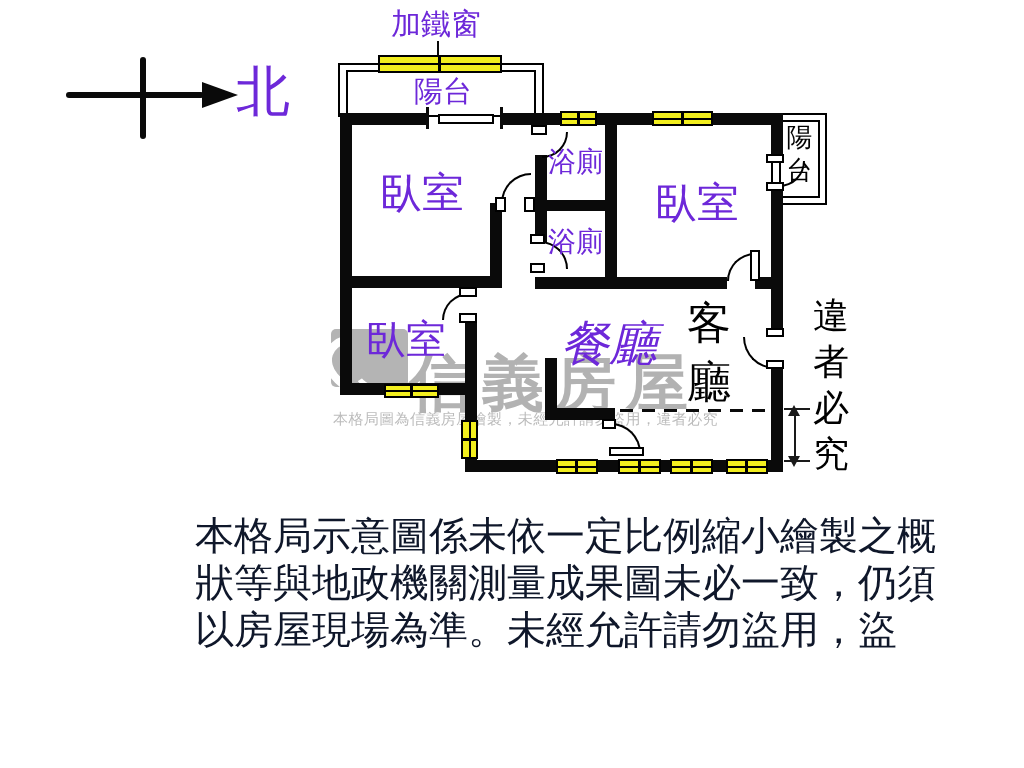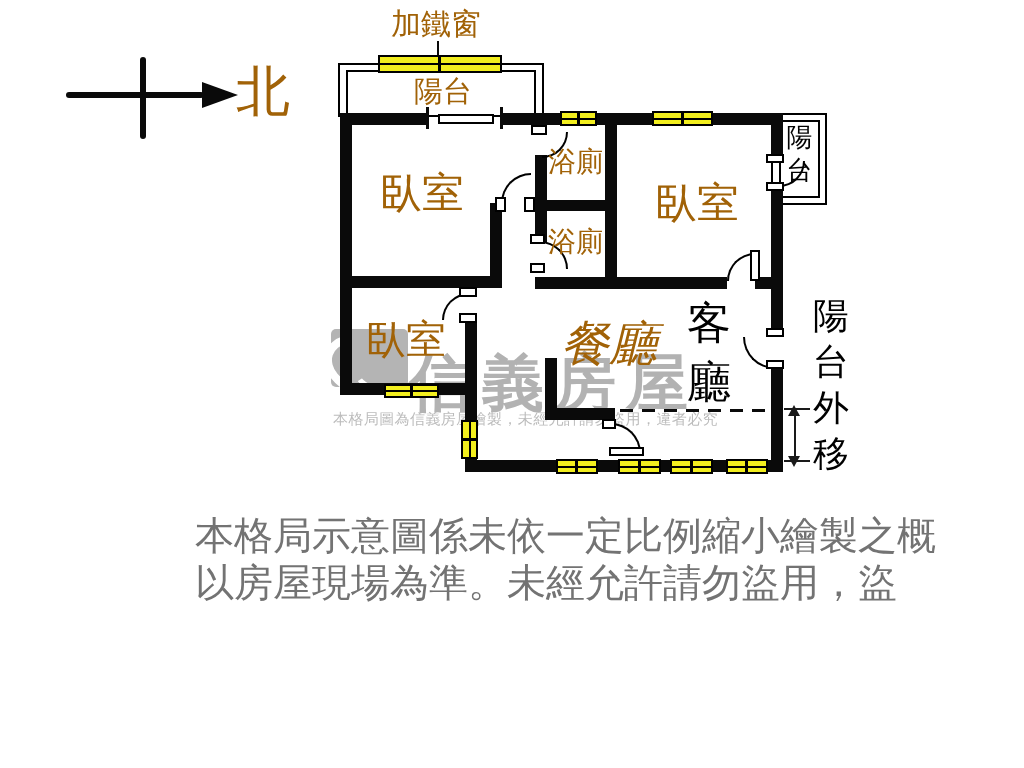--- a/index.html
+++ b/index.html
@@ -18,40 +18,40 @@
   .win-v::before{top:-1px;bottom:-1px;left:50%;margin-left:-1px;width:2px;}
   .win-v::after{left:-1px;right:-1px;top:50%;margin-top:-2px;height:3px;}
   .jamb{position:absolute;background:#fff;border:2px solid #000;box-sizing:border-box;z-index:6;}
   .arc{position:absolute;box-sizing:border-box;background:transparent;z-index:4;}
   .arc-nw{border-top:2px solid #000;border-left:2px solid #000;border-radius:100% 0 0 0;}
   .arc-ne{border-top:2px solid #000;border-right:2px solid #000;border-radius:0 100% 0 0;}
   .arc-se{border-bottom:2px solid #000;border-right:2px solid #000;border-radius:0 0 100% 0;}
   .arc-sw{border-bottom:2px solid #000;border-left:2px solid #000;border-radius:0 0 0 100%;}
   .dashed{position:absolute;z-index:3;background:repeating-linear-gradient(90deg,#0a0a0a 0 13px,transparent 13px 22px);}
   
-  .lbl{position:absolute;color:#a16207;z-index:7;white-space:nowrap;line-height:1.05;}
+  .lbl{position:absolute;color:#6d28d9;z-index:7;white-space:nowrap;line-height:1.05;}
   .vlbl{position:absolute;color:#000;z-index:7;word-break:break-all;text-align:center;}
   
   .cmp{position:absolute;background:#0a0a0a;border-radius:3px;z-index:2;}
   
   .wm{position:absolute;z-index:1;}
   .wm-logo{position:absolute;left:331px;top:329px;width:77px;height:58px;background:#b4b4b4;border-radius:5px;overflow:hidden;}
   .wm-swoosh1{position:absolute;left:-8px;top:6px;width:70px;height:46px;border:8px solid transparent;
               border-bottom-color:#fff;border-left-color:#fff;border-radius:50%;transform:rotate(18deg);}
   .wm-swoosh2{position:absolute;left:22px;top:24px;width:48px;height:30px;border:5px solid transparent;
               border-bottom-color:#fff;border-radius:50%;transform:rotate(12deg);}
   .wm-brand{position:absolute;left:410px;top:341px;font-size:62px;font-weight:bold;color:#b2b2b2;
             letter-spacing:10px;white-space:nowrap;font-family:"Liberation Serif","DejaVu Serif",serif;}
   .wm-notice{position:absolute;left:333px;top:410px;font-size:15px;color:#bcbcbc;letter-spacing:0.4px;
              white-space:nowrap;font-family:"Liberation Sans","DejaVu Sans",sans-serif;}
   
   .dim{position:absolute;background:#1a1a1a;z-index:4;}
   .tri{position:absolute;width:0;height:0;z-index:4;}
   
-  .disclaimer{position:absolute;left:195px;top:512px;width:760px;font-size:39px;line-height:47px;color:#737373;z-index:2;}
+  .disclaimer{position:absolute;left:195px;top:512px;width:760px;font-size:39px;line-height:47px;color:#0f172a;z-index:2;}
 </style>
 </head>
 <body>
 
 <div class="page">
 
   <div class="wm">
     <div class="wm-logo">
       <div class="wm-swoosh1"></div>
       <div class="wm-swoosh2"></div>
@@ -134,26 +134,27 @@
 
   <div class="lbl" style="left:414px;top:76px;font-size:29px;">陽台</div>
   <div class="lbl" style="left:380px;top:171px;font-size:42px;">臥室</div>
   <div class="lbl" style="left:655px;top:181px;font-size:42px;">臥室</div>
   <div class="lbl" style="left:366px;top:319px;font-size:40px;">臥室</div>
   <div class="lbl" style="left:548px;top:147px;font-size:28px;">浴廁</div>
   <div class="lbl" style="left:548px;top:227px;font-size:28px;">浴廁</div>
   <div class="lbl" style="left:561px;top:319px;font-size:48px;font-style:italic;">餐廳</div>
   <div class="vlbl" style="left:686px;top:294px;width:46px;font-size:44px;line-height:59px;">客廳</div>
   <div class="vlbl" style="left:785px;top:121px;width:29px;font-size:26px;line-height:33px;">陽台</div>
-  <div class="vlbl" style="left:811px;top:293px;width:40px;font-size:36px;line-height:46px;">陽台外移</div>
+  <div class="vlbl" style="left:811px;top:293px;width:40px;font-size:36px;line-height:46px;">違者必究</div>
 
   <div class="dim" style="left:794px;top:414px;width:2px;height:44px;"></div>
   <div class="tri" style="left:788px;top:405px;border-left:6px solid transparent;border-right:6px solid transparent;border-bottom:11px solid #1a1a1a;"></div>
   <div class="tri" style="left:788px;top:456px;border-left:6px solid transparent;border-right:6px solid transparent;border-top:11px solid #1a1a1a;"></div>
   <div class="dim" style="left:784px;top:408px;width:26px;height:2px;"></div>
   <div class="dim" style="left:784px;top:460px;width:26px;height:2px;"></div>
 
   <div class="disclaimer">
     <div>本格局示意圖係未依一定比例縮小繪製之概</div>
+    <div>狀等與地政機關測量成果圖未必一致，仍須</div>
     <div>以房屋現場為準。未經允許請勿盜用，盜</div>
   </div>
 
 </div>
 
 </body></html>

